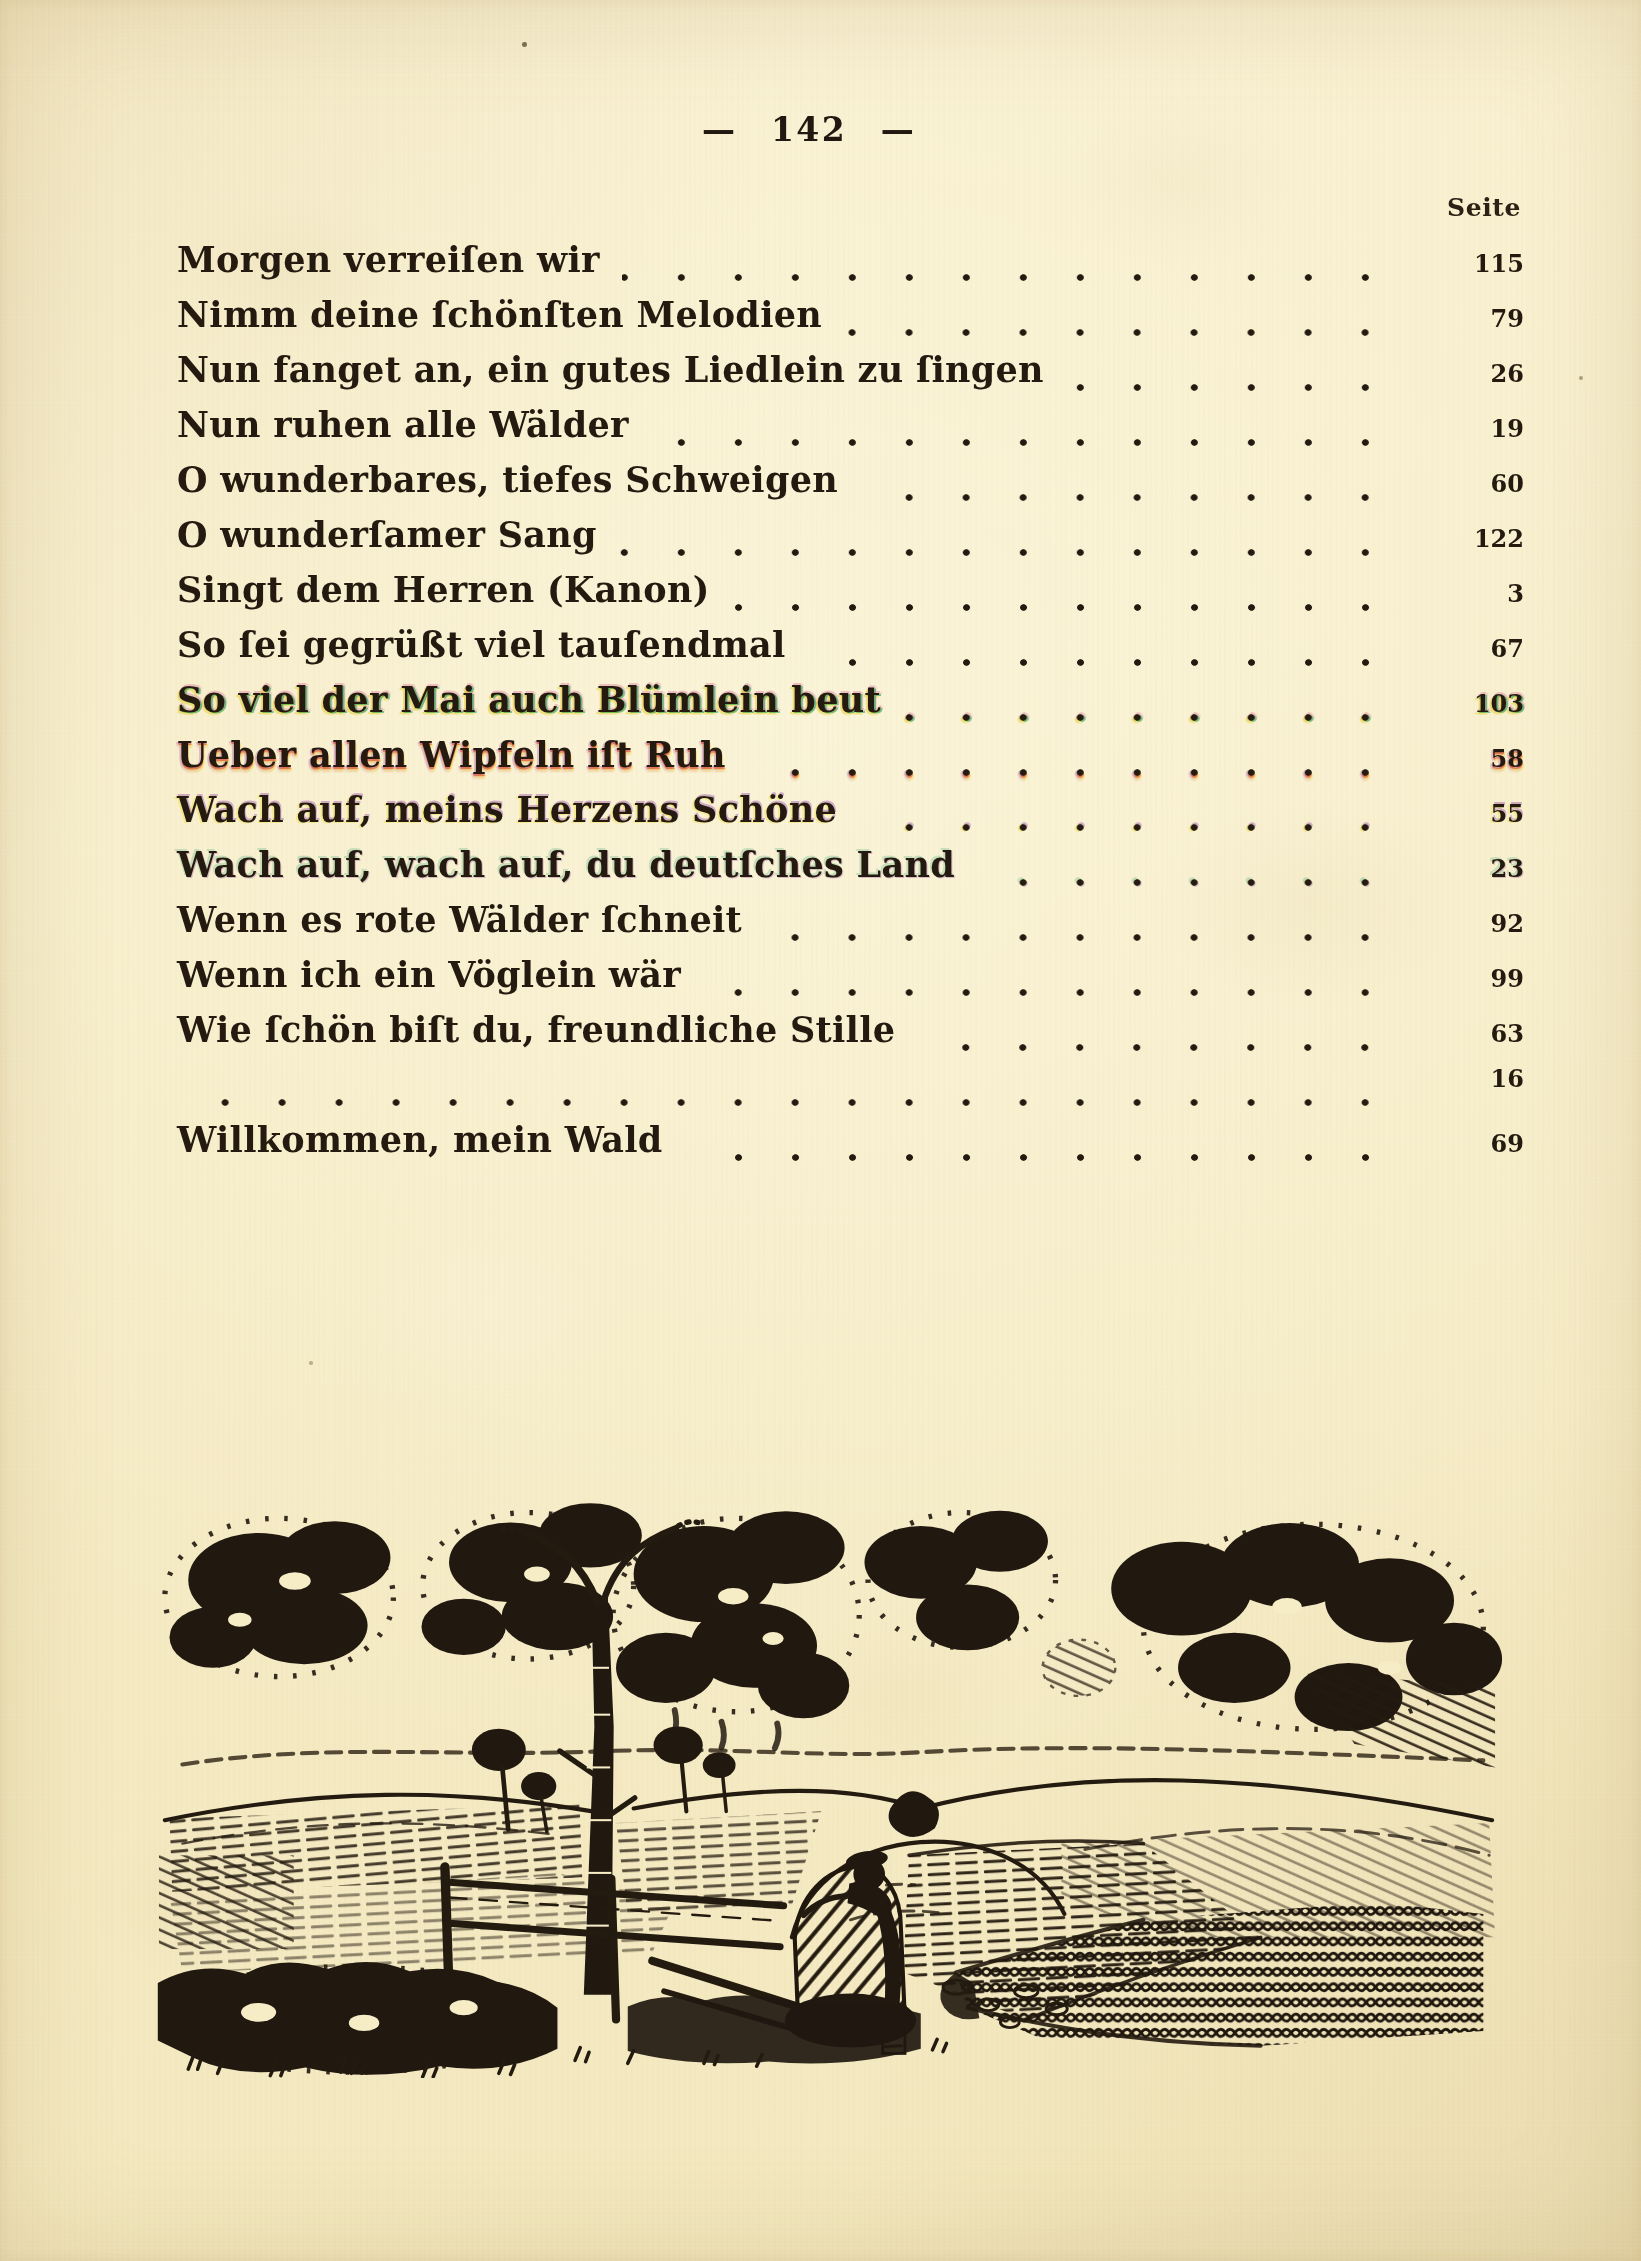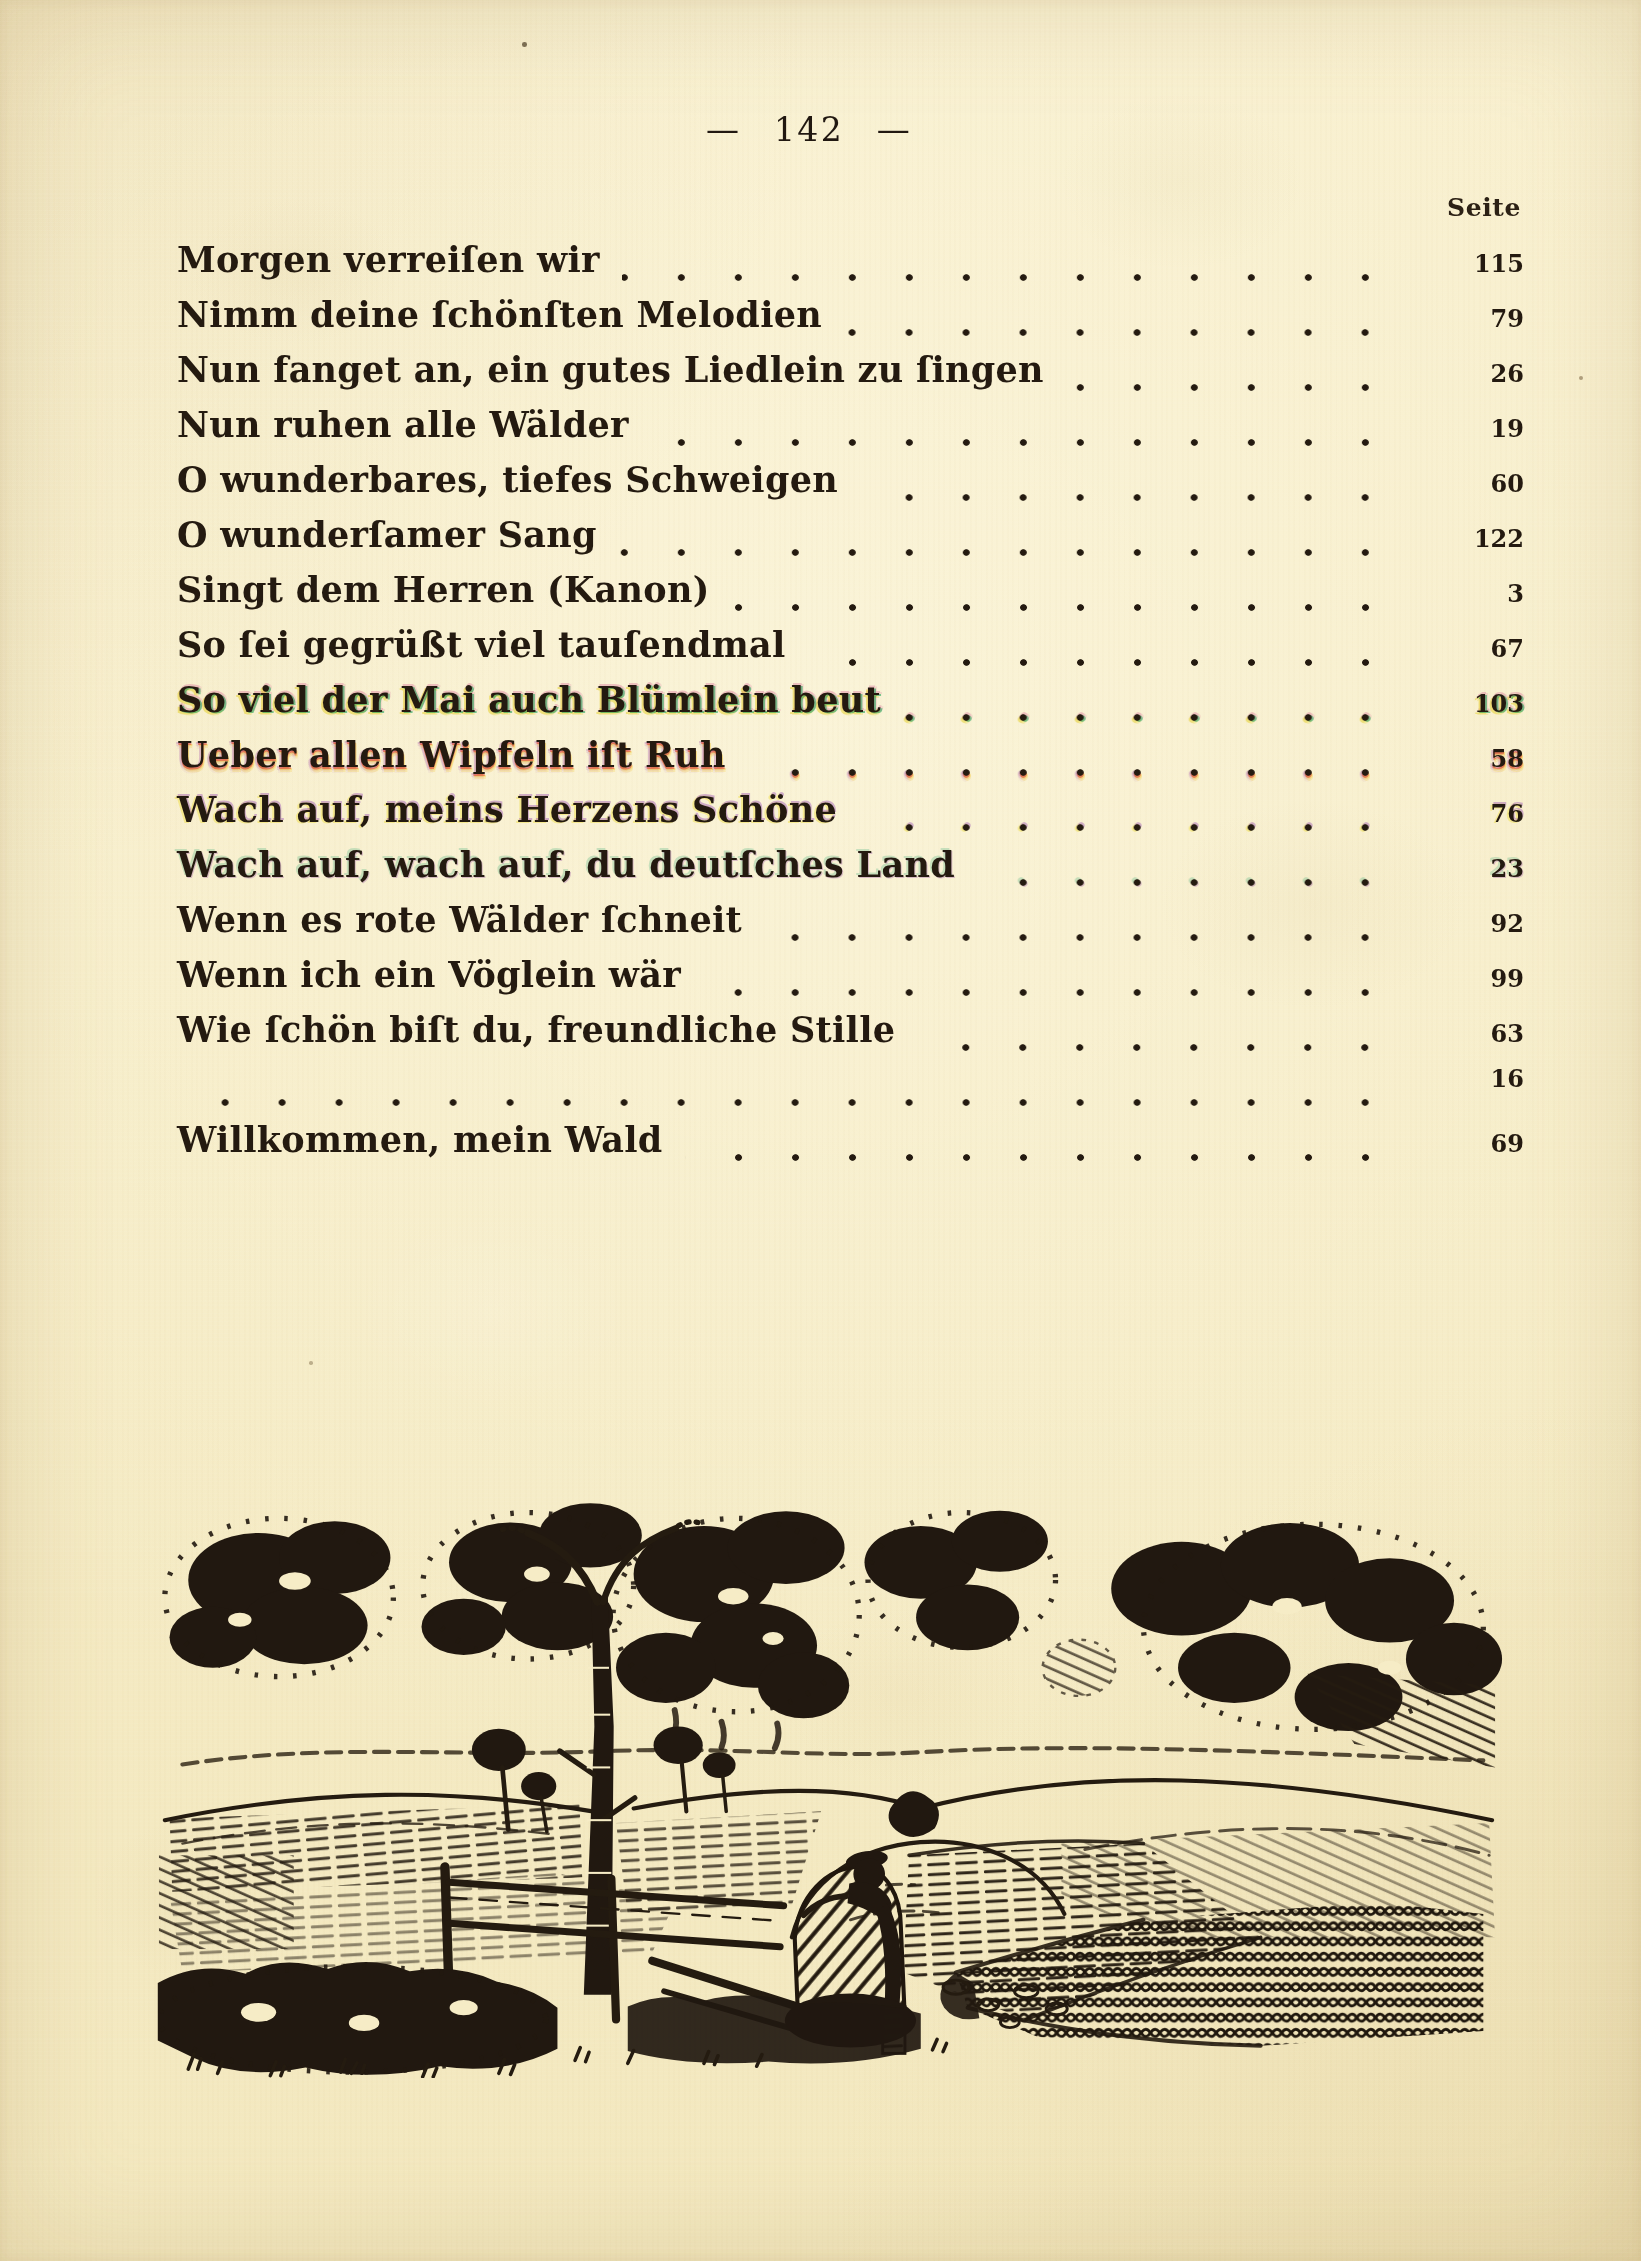--- a/index.html
+++ b/index.html
@@ -34,21 +34,21 @@
       radial-gradient(223px 152px at 80% 40%, rgba(182,150,84,.055), transparent 70%),
       radial-gradient(176px 129px at 55% 75%, rgba(182,150,84,.05), transparent 70%),
       radial-gradient(152px 117px at 12% 84%, rgba(182,150,84,.06), transparent 70%),
       repeating-linear-gradient(90deg, rgba(188,158,94,.028) 0 1.8px, transparent 1.8px 5.3px),
       repeating-linear-gradient(0deg, rgba(255,255,255,.03) 0 1.2px, transparent 1.2px 4.1px);
   }
   .speck{position:absolute;border-radius:50%;pointer-events:none;}
 
   .folio{
     position:absolute;top:110px;left:0;width:1618px;text-align:center;
-    font-size:33px;font-weight:400;color:#211811;
+    font-size:33px;font-weight:700;color:#211811;
     letter-spacing:2.3px;word-spacing:20px;
   }
   .seite{
     position:absolute;top:193px;right:120px;
     font-size:25px;font-weight:700;color:#2c2115;letter-spacing:0.6px;
   }
   .toc{position:absolute;left:177px;top:239px;width:1347px;}
   .row{
     display:flex;align-items:baseline;height:55px;
     color:var(--ink);
@@ -142,21 +142,21 @@
         <span class="pagenum">103</span>
       </div>
       <div class="row" data-fringe="red">
         <span class="title">Ueber allen Wipfeln iſt Ruh</span>
         <span class="leader"></span>
         <span class="pagenum">58</span>
       </div>
       <div class="row" data-fringe="purple">
         <span class="title">Wach auf, meins Herzens Schöne</span>
         <span class="leader"></span>
-        <span class="pagenum">76</span>
+        <span class="pagenum">55</span>
       </div>
       <div class="row" data-fringe="slight">
         <span class="title">Wach auf, wach auf, du deutſches Land</span>
         <span class="leader"></span>
         <span class="pagenum">23</span>
       </div>
       <div class="row" data-fringe="none">
         <span class="title">Wenn es rote Wälder ſchneit</span>
         <span class="leader"></span>
         <span class="pagenum">92</span>

